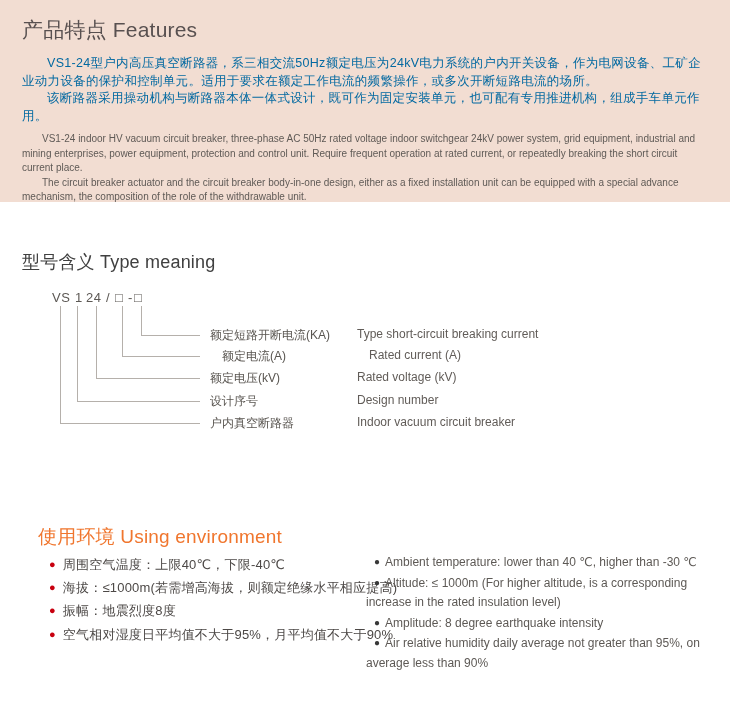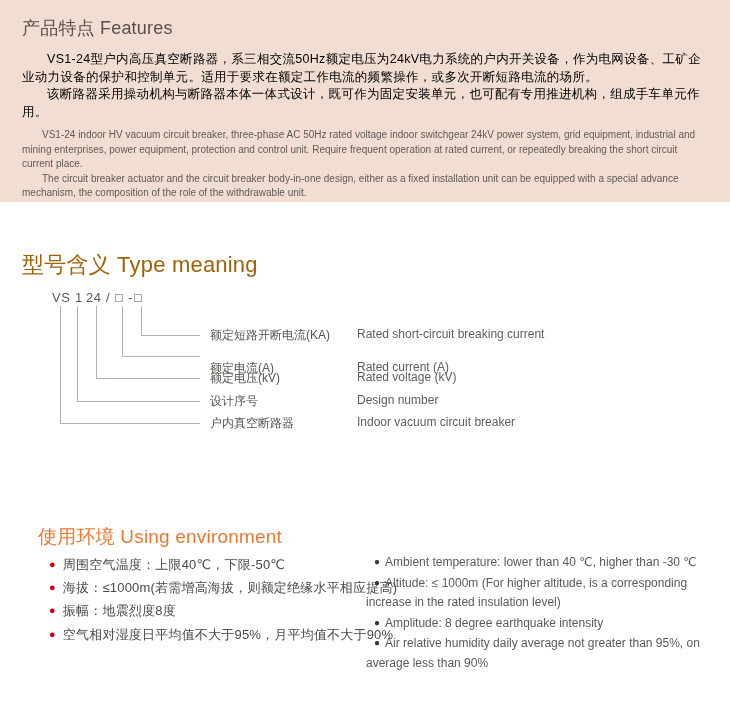--- a/index.html
+++ b/index.html
@@ -11,37 +11,37 @@
     color:#4f4a47;
   }
   .page { position:absolute; inset:0; }
 
   
   .features-panel {
     position:absolute; top:0; left:0; width:730px; height:202px;
     background:#f2ddd2; padding:16px 24px 0 22px;
   }
   .features-panel h1 {
-    font-size:18px; font-weight:400; color:#585050; letter-spacing:0.2px;
+    font-size:21px; font-weight:400; color:#585050; letter-spacing:0.2px;
     margin-bottom:11px;
   }
   .cn-paras p {
-    font-size:12.5px; line-height:17.5px; color:#000000;
+    font-size:12.5px; line-height:17.5px; color:#0369a1;
     text-indent:2em; letter-spacing:0.3px;
   }
   .en-paras { margin-top:7px; }
   .en-paras p {
     font-size:10px; line-height:14.6px; color:#5f5a56;
     text-indent:2em;
   }
 
   
   .type-section { position:absolute; top:250px; left:22px; width:700px; height:200px; }
   .type-section h2 {
-    font-size:22px; font-weight:400; color:#a16207; letter-spacing:0.2px;
+    font-size:18px; font-weight:400; color:#404040; letter-spacing:0.2px;
   }
   .diagram { position:absolute; top:34px; left:0; width:700px; height:155px; }
   .code-token {
     position:absolute; top:6px; font-size:13px; color:#5c5854; letter-spacing:0.5px;
     white-space:nowrap;
   }
   .tk-vs  { left:30px; }  .tk-1  { left:53px; }  .tk-24 { left:64px; }
   .tk-sl  { left:84px; }  .tk-b1 { left:93px; }  .tk-dash { left:106px; }
   .tk-b2  { left:112px; }
   .vline { position:absolute; width:1px; top:22px; background:#b5b0ab; }
@@ -52,21 +52,21 @@
   .vl-5 { left:38px;  height:117px; }
   .hline { position:absolute; height:1px; background:#b5b0ab; }
   .hl-1 { top:51px;  left:119px; width:59px; }
   .hl-2 { top:72px;  left:100px; width:78px; }
   .hl-3 { top:94px;  left:74px;  width:104px; }
   .hl-4 { top:117px; left:55px;  width:123px; }
   .hl-5 { top:139px; left:38px;  width:140px; }
   .dg-label { position:absolute; font-size:12px; color:#595550; white-space:nowrap; }
   .dg-cn { left:188px;text-align:right; }
   .dg-en { left:335px; color:#615c58; }
-  .row-1 { top:43px; } .row-2 { top:76px; } .row-3 { top:86px; }
+  .row-1 { top:43px; } .row-2 { top:64px;margin-left:12px; } .row-3 { top:86px; }
   .row-4 { top:109px; } .row-5 { top:131px; }
 
   
   .env-section { position:absolute; top:522px; left:16px; width:586px; height:196px; }
   .env-section h2 {
     position:absolute; top:2px; left:22px;
     font-size:19px; font-weight:400; color:#f0762e; letter-spacing:0.2px;
   }
   .env-cn { position:absolute; top:31px; left:33px; width:310px; list-style:none; }
   .env-cn li {
@@ -118,33 +118,33 @@
       <div class="hline hl-3"></div>
       <div class="hline hl-4"></div>
       <div class="hline hl-5"></div>
 
       <span class="dg-label dg-cn row-1">额定短路开断电流(KA)</span>
       <span class="dg-label dg-cn row-2">额定电流(A)</span>
       <span class="dg-label dg-cn row-3">额定电压(kV)</span>
       <span class="dg-label dg-cn row-4">设计序号</span>
       <span class="dg-label dg-cn row-5">户内真空断路器</span>
 
-      <span class="dg-label dg-en row-1">Rated short-circuit breaking current</span>
+      <span class="dg-label dg-en row-1">Type short-circuit breaking current</span>
       <span class="dg-label dg-en row-2">Rated current (A)</span>
       <span class="dg-label dg-en row-3">Rated voltage (kV)</span>
       <span class="dg-label dg-en row-4">Design number</span>
       <span class="dg-label dg-en row-5">Indoor vacuum circuit breaker</span>
     </div>
   </section>
 
   <section class="env-section">
     <h2>使用环境 Using environment</h2>
 
     <ul class="env-cn">
-      <li><span class="dot-cn">●</span><span>周围空气温度：上限40℃，下限-50℃</span></li>
+      <li><span class="dot-cn">●</span><span>周围空气温度：上限40℃，下限-40℃</span></li>
       <li><span class="dot-cn">●</span><span>海拔：≤1000m(若需增高海拔，则额定绝缘水平相应提高)</span></li>
       <li><span class="dot-cn">●</span><span>振幅：地震烈度8度</span></li>
       <li><span class="dot-cn">●</span><span>空气相对湿度日平均值不大于95%，月平均值不大于90%</span></li>
     </ul>
 
     <div class="env-en">
       <p><span class="dot-en">●</span><span>Ambient temperature: lower than 40 ℃, higher than -30 ℃</span></p>
       <p><span class="dot-en">●</span><span>Altitude: ≤ 1000m (For higher altitude, is a corresponding increase in the rated insulation level)</span></p>
       <p><span class="dot-en">●</span><span>Amplitude: 8 degree earthquake intensity</span></p>
       <p><span class="dot-en">●</span><span>Air relative humidity daily average not greater than 95%, on average less than 90%</span></p>

